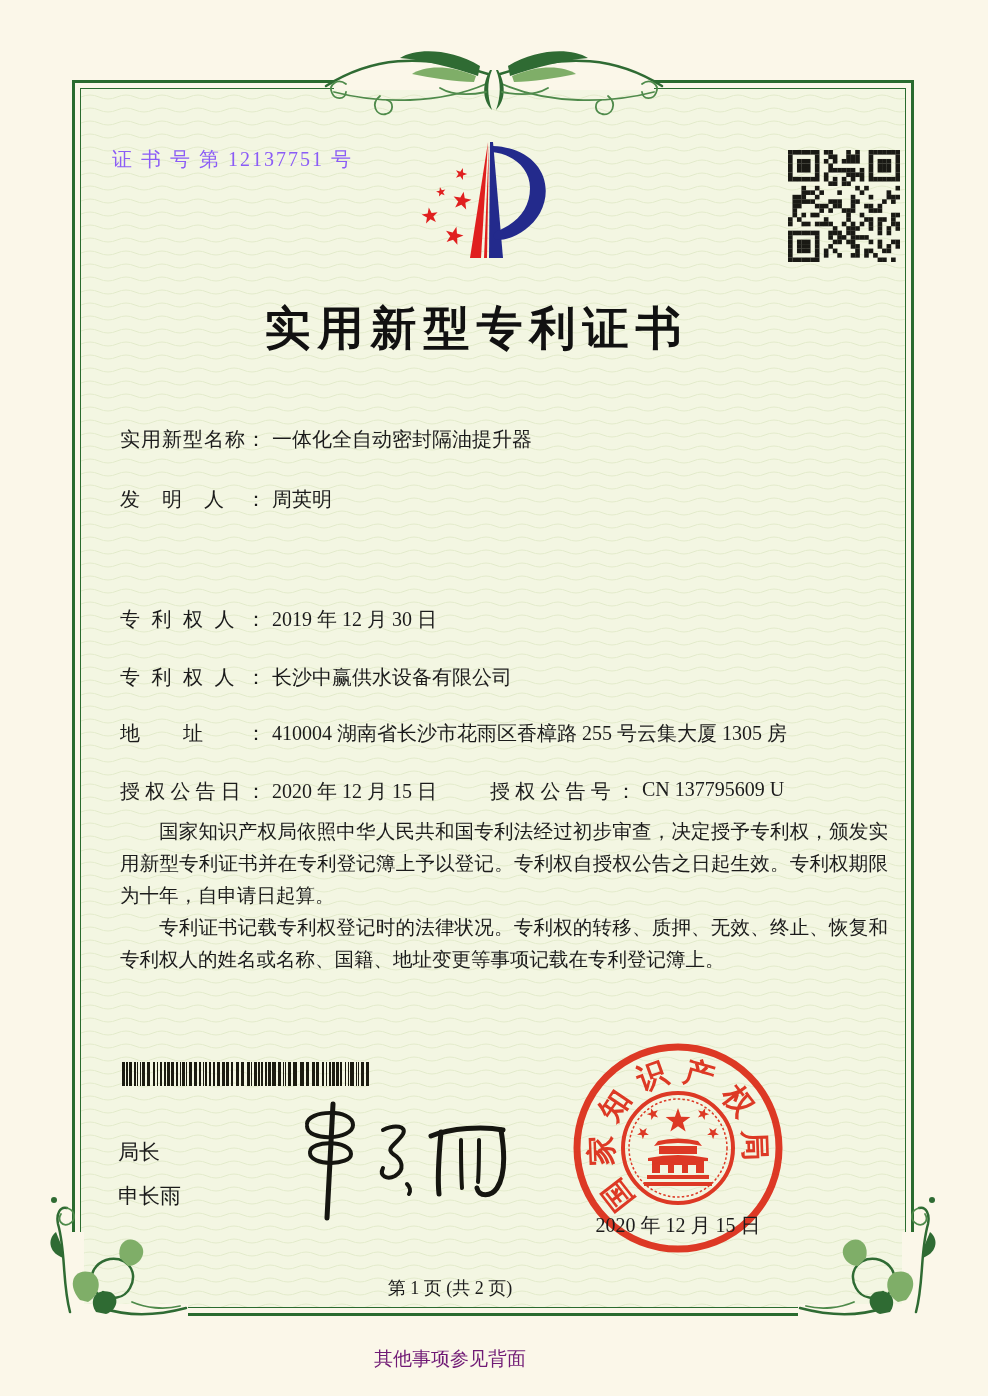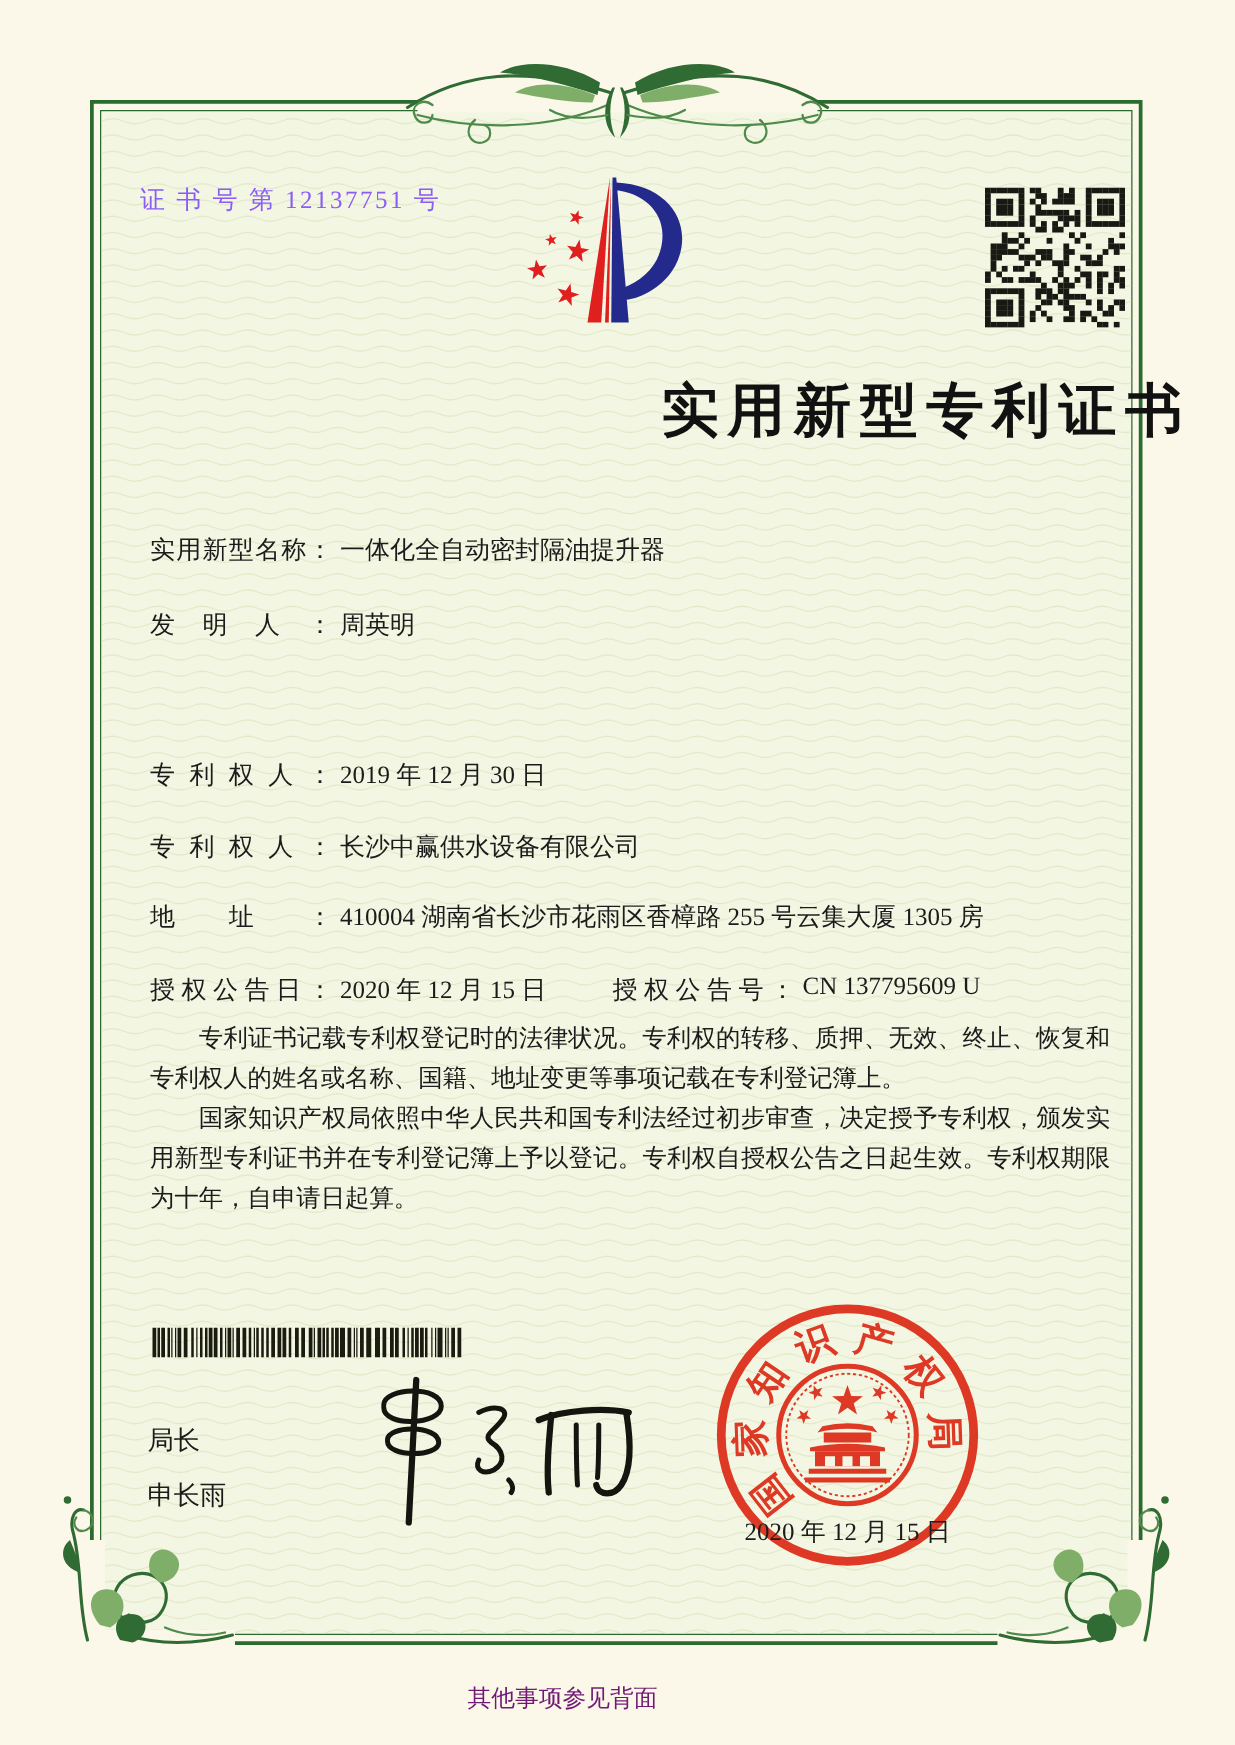--- a/index.html
+++ b/index.html
@@ -18,21 +18,21 @@
   .m-br-v{left:902px;top:1232px;width:16px;height:86px;}
   .m-br-h{left:798px;top:1304px;width:122px;height:16px;}
   .flourish{position:absolute;z-index:3;}
   .f-top{left:320px;top:42px;}
   .f-bl{left:36px;top:1172px;}
   .f-br{left:795px;top:1172px;transform:scaleX(-1);}
   
   .cert-number{position:absolute;left:112px;top:146px;font-size:20px;letter-spacing:2px;color:#8b5cf6;z-index:4;}
   .logo{position:absolute;left:398px;top:128px;z-index:4;}
   .qr{position:absolute;left:788px;top:150px;z-index:4;fill:#191914;}
-  .title{position:absolute;left:0;top:298px;width:953px;text-align:right;font-size:46px;
+  .title{position:absolute;left:0;top:298px;width:953px;text-align:center;font-size:46px;
         font-weight:bold;letter-spacing:7px;color:#111;z-index:4;}
   .frow{position:absolute;left:120px;width:780px;font-size:20px;z-index:4;white-space:nowrap;}
   .flabel{display:inline-block;width:146px;text-align:justify;text-align-last:justify;vertical-align:top;}
   .fvalue{margin-left:6px;}
   .r0{top:426px}.r1{top:486px}.r2{top:546px}.r3{top:606px}.r4{top:664px}.r5{top:720px}
   .grant-left{position:absolute;left:120px;top:778px;font-size:20px;z-index:4;white-space:nowrap;}
   .grant-right{position:absolute;left:490px;top:778px;font-size:20px;z-index:4;white-space:nowrap;}
   .paras{position:absolute;left:120px;top:816px;width:768px;font-size:19.5px;line-height:32px;
         text-align:justify;z-index:4;}
   .paras p{margin:0;text-indent:2em;}
@@ -522,22 +522,22 @@
   </div>
   <div class="grant-left">
     <span class="flabel">授权公告日：</span><span class="fvalue">2020 年 12 月 15 日</span>
   </div>
   <div class="grant-right">
     <span class="flabel">授权公告号：</span><span class="fvalue">CN 137795609 U</span>
   </div>
 
   
   <div class="paras">
+    <p>国家知识产权局依照中华人民共和国专利法经过初步审查，决定授予专利权，颁发实用新型专利证书并在专利登记簿上予以登记。专利权自授权公告之日起生效。专利权期限为十年，自申请日起算。</p>
     <p>专利证书记载专利权登记时的法律状况。专利权的转移、质押、无效、终止、恢复和专利权人的姓名或名称、国籍、地址变更等事项记载在专利登记簿上。</p>
-    <p>国家知识产权局依照中华人民共和国专利法经过初步审查，决定授予专利权，颁发实用新型专利证书并在专利登记簿上予以登记。专利权自授权公告之日起生效。专利权期限为十年，自申请日起算。</p>
   </div>
 
   
   <svg id="barcode" class="barcode" width="252" height="24" viewBox="0 0 252 24">
       <rect x="2" y="0" width="3" height="24"></rect>
       <rect x="6" y="0" width="2" height="24"></rect>
       <rect x="9" y="0" width="3" height="24"></rect>
       <rect x="14" y="0" width="2" height="24"></rect>
       <rect x="17" y="0" width="1" height="24"></rect>
       <rect x="20" y="0" width="1" height="24"></rect>
@@ -643,15 +643,16 @@
       <rect x="-18" y="17" width="8" height="8" fill="#f3f6e2"></rect>
       <rect x="-4" y="17" width="8" height="8" fill="#f3f6e2"></rect>
       <rect x="10" y="17" width="8" height="8" fill="#f3f6e2"></rect>
       <path class="emblem" d="M-31,27 L31,27 L31,31 L-31,31 Z"></path>
       <path class="emblem" d="M-34,34 L34,34 L34,38 L-34,38 Z"></path>
     </g>
   </svg>
   <div class="seal-date">2020 年 12 月 15 日</div>
 
   
+  <div class="page-footer">第 1 页 (共 2 页)</div>
   <div class="back-note">其他事项参见背面</div>
 
 </div>
 
 </body></html>

